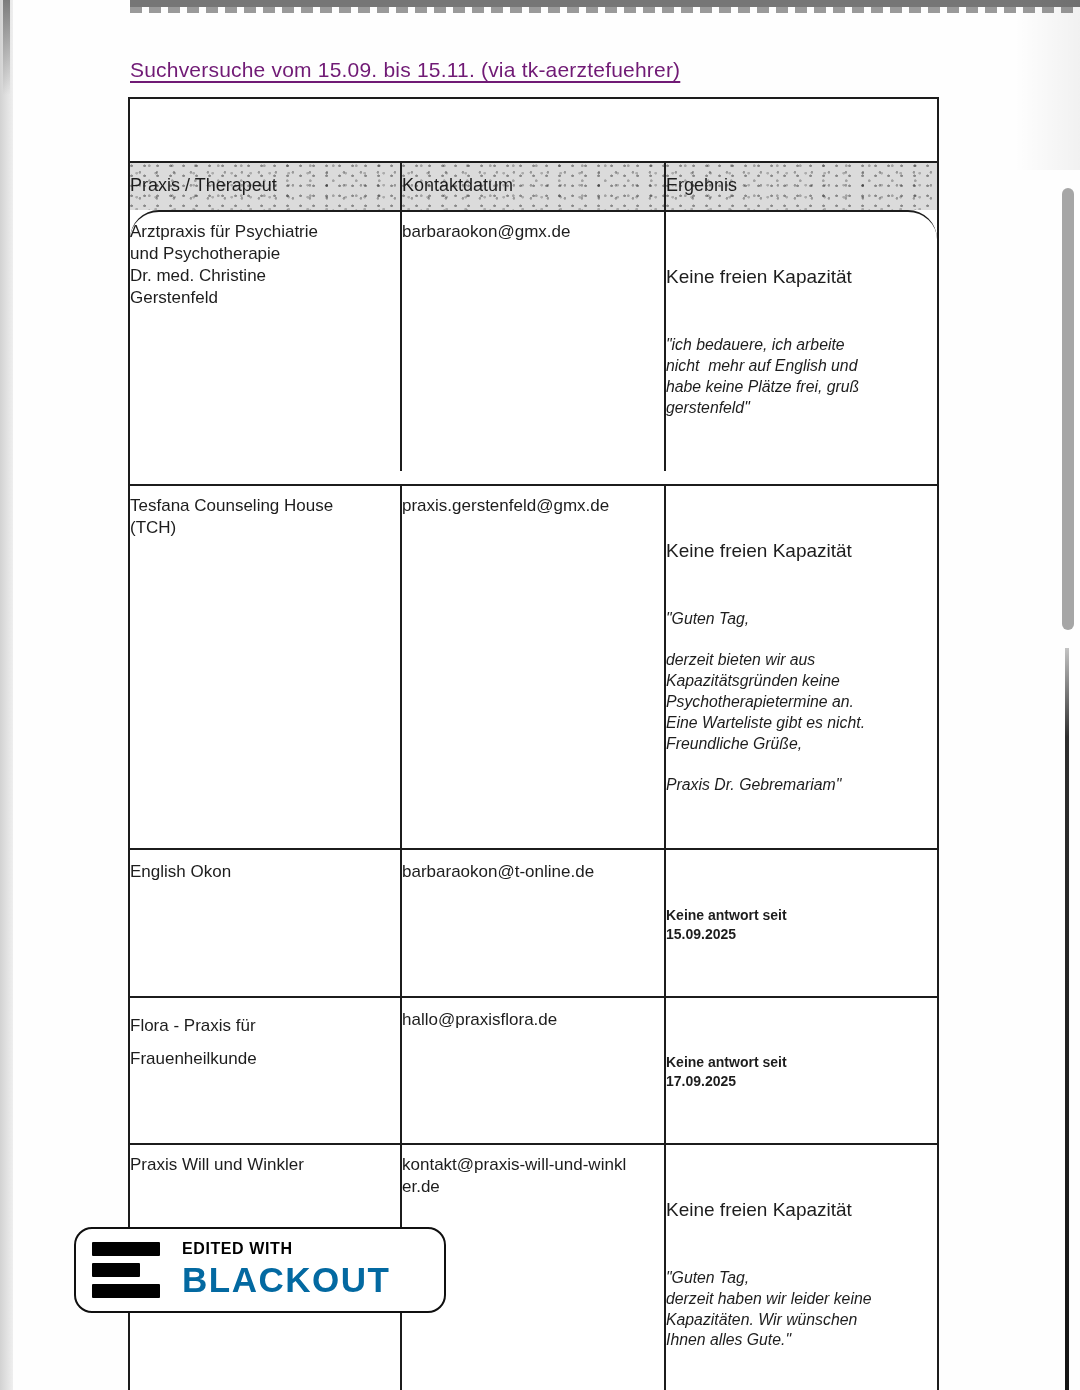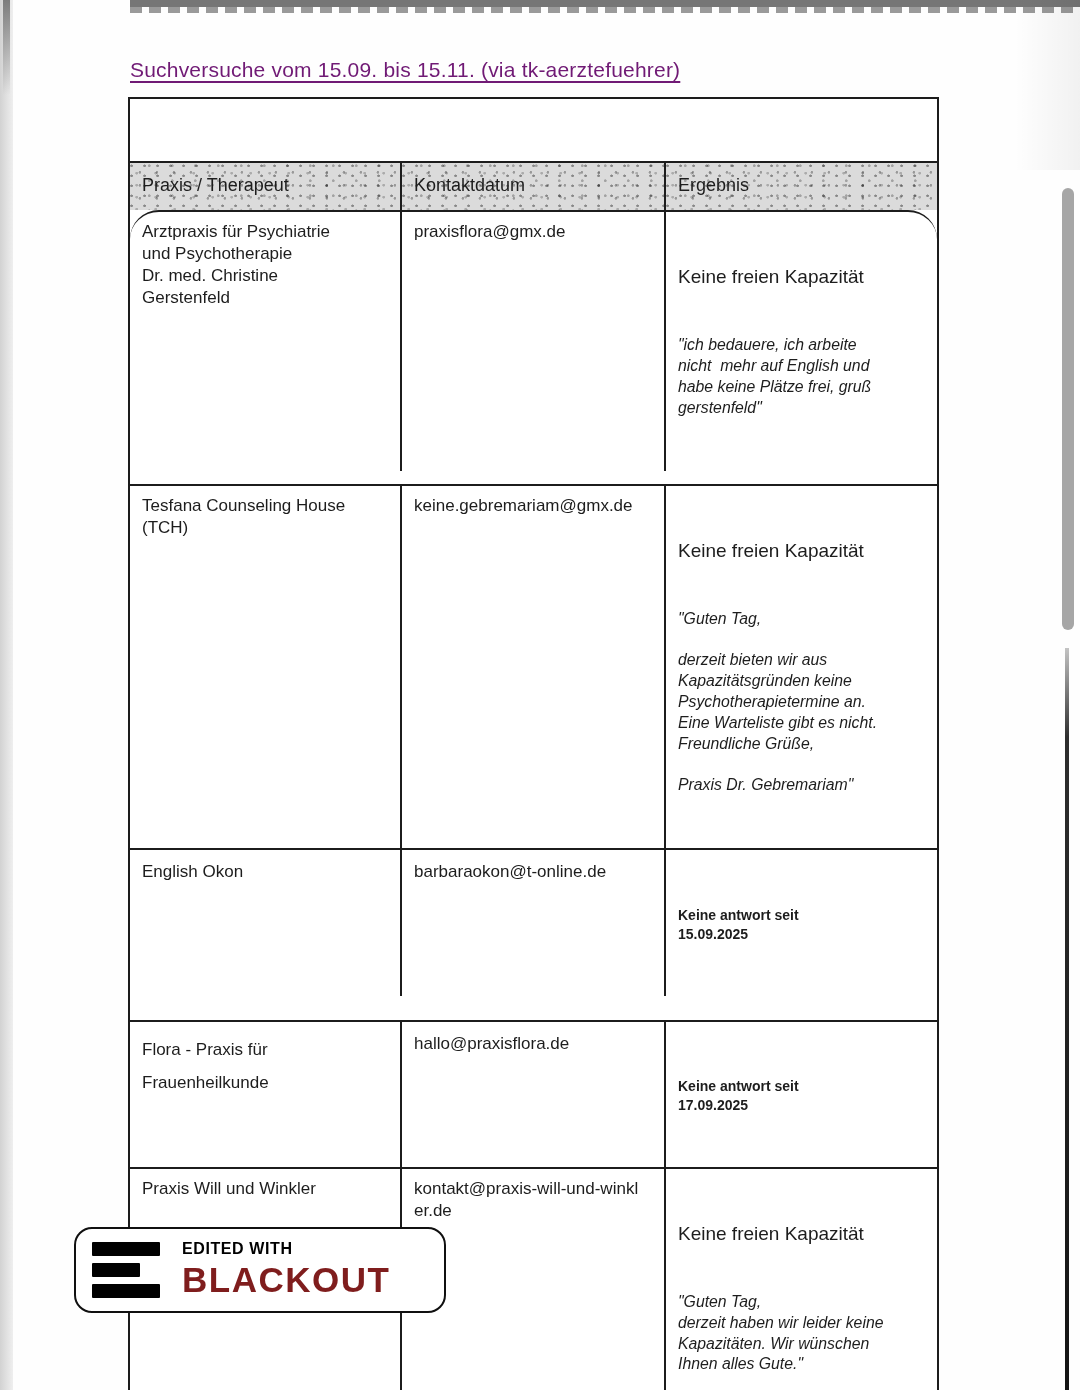--- a/index.html
+++ b/index.html
@@ -31,56 +31,56 @@
   }
 
   
   .tbl{
     position:absolute;left:128px;top:97px;width:807px;
     border:2.5px solid #1c1c1c;background:#fff;
   }
   .trow{display:grid;grid-template-columns:270px 264px 273px;border-top:2px solid #1c1c1c;}
   .trow.first{border-top:none;}
   .spacer-row{height:62px;}
-  .td{padding:9px 12px 8px 12px;border-left:2px solid #1c1c1c;
+  .td{padding:9px 12px 8px 0;border-left:2px solid #1c1c1c;
       font-size:17px;line-height:1.3;white-space:pre-wrap;overflow:hidden;}
   .td.c1{border-left:none;}
   .header-row .td{
     font-size:18px;padding-top:11px;
     background-color:#dbdbdb;
     background-image:
       radial-gradient(circle at 12% 28%, rgba(0,0,0,.38) 0 1px, transparent 1.6px),
       radial-gradient(circle at 58% 72%, rgba(0,0,0,.30) 0 1px, transparent 1.6px),
       radial-gradient(circle at 84% 18%, rgba(0,0,0,.26) 0 1px, transparent 1.7px),
       radial-gradient(circle at 35% 85%, rgba(0,0,0,.22) 0 1px, transparent 1.7px);
     background-size:13px 10px,17px 13px,23px 15px,19px 12px;
   }
   .header-row{min-height:47px;}
   .r1{min-height:121px;border-radius:29px;} .r2{min-height:249px;margin-top:13px;} .r3{min-height:63px;}
-  .r4{min-height:82px;margin-top:24px;}  .r5{min-height:141px;}
+  .r4{min-height:82px;}  .r5{min-height:141px;}
   .r3 .td, .r4 .td, .r6 .td{padding-top:11px;}
   .flora-cell{line-height:1.95;}
   .result-label{font-size:19px;margin-bottom:1px;}
   .quote{font-style:italic;font-size:15.8px;line-height:1.32;white-space:pre-wrap;}
   .result-bold{font-weight:700;font-size:14px;line-height:1.35;white-space:pre-wrap;}
 
   
   .badge{
     position:absolute;left:74px;top:1227px;width:372px;height:86px;
     background:#fff;border:2.5px solid #101010;border-radius:18px;
     display:flex;align-items:center;gap:22px;padding:0 0 0 16px;box-sizing:border-box;
     z-index:5;
   }
   .badge-logo{display:flex;flex-direction:column;gap:7px;width:68px;}
   .badge-logo .bar{height:14px;background:#000;border-radius:1px;}
   .badge-logo .bar.short{width:48px;}
   .badge-logo .bar.long{width:68px;}
   .badge-text{display:flex;flex-direction:column;gap:2px;}
   .badge-small{font-size:16px;font-weight:700;letter-spacing:.6px;color:#000000;}
-  .badge-big{font-size:35px;font-weight:800;letter-spacing:1.5px;color:#7f1d1d;}
+  .badge-big{font-size:35px;font-weight:800;letter-spacing:1.5px;color:#0369a1;}
 
   
   .scroll-thumb{
     position:absolute;left:1062px;top:188px;width:12px;height:442px;
     background:#a6a6a6;border-radius:6px;
   }
   .edge-line{
     position:absolute;left:1065px;top:648px;width:3.5px;height:742px;
     background:linear-gradient(#c4c4c4,#2e2e2e 12%,#141414);
   }
@@ -108,34 +108,34 @@
       <div class="td c1">Praxis / Therapeut</div>
       <div class="td">Kontaktdatum</div>
       <div class="td">Ergebnis</div>
     </div>
 
     <div class="trow r1">
       <div class="td c1">Arztpraxis für Psychiatrie
 und Psychotherapie
 Dr. med. Christine
 Gerstenfeld</div>
-      <div class="td">praxisflora@gmx.de</div>
+      <div class="td">barbaraokon@gmx.de</div>
       <div class="td">
         <div class="result-label">Keine freien Kapazität</div>
         <div class="quote">"ich bedauere, ich arbeite
 nicht  mehr auf English und
 habe keine Plätze frei, gruß
 gerstenfeld"</div>
       </div>
     </div>
 
     <div class="trow r2">
       <div class="td c1">Tesfana Counseling House
 (TCH)</div>
-      <div class="td">keine.gebremariam@gmx.de</div>
+      <div class="td">praxis.gerstenfeld@gmx.de</div>
       <div class="td">
         <div class="result-label">Keine freien Kapazität</div>
         <div class="quote">"Guten Tag,
 
 derzeit bieten wir aus
 Kapazitätsgründen keine
 Psychotherapietermine an.
 Eine Warteliste gibt es nicht.
 Freundliche Grüße,
 

